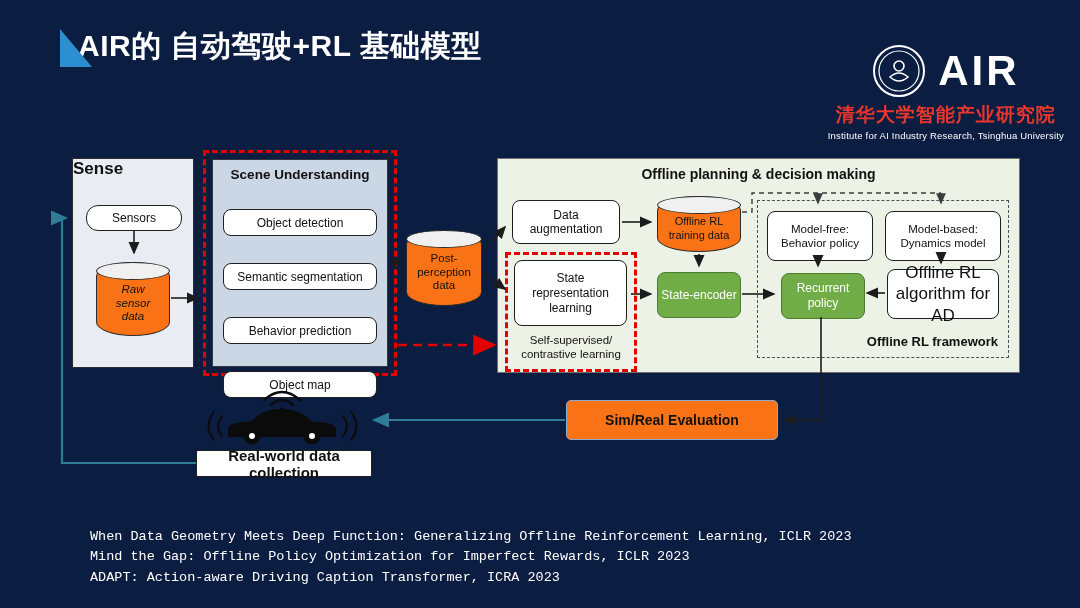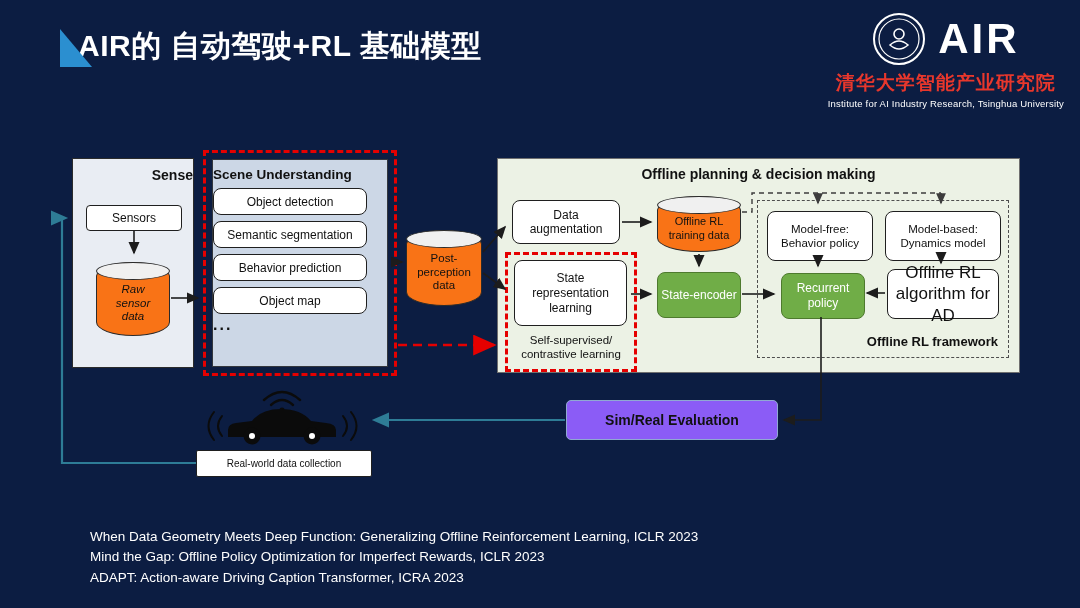--- a/index.html
+++ b/index.html
@@ -5,45 +5,45 @@
   html,body { margin:0; padding:0; }
   body { font-family:"Liberation Sans","DejaVu Sans",sans-serif; }
   .slide { position:relative; width:1080px; height:608px; background:#0c1d42; overflow:hidden; }
 
   
   .title-row { position:absolute; left:60px; top:26px; display:flex; align-items:flex-end; }
   .accent-tri { width:32px; height:38px; background:#2b8fd0; clip-path:polygon(0 0,100% 100%,0 100%); margin-right:-14px; }
   .slide-title { margin:0; font-size:30px; font-weight:700; color:#ffffff; letter-spacing:0.5px; }
 
   .brand { position:absolute; top:12px; right:16px; display:flex; flex-direction:column; align-items:center; }
-  .brand-top { display:flex; align-items:center; gap:12px; }
+  .brand-top { display:flex; align-items:center; gap:12px;margin-top:32px; }
   .air-logo { color:#ffffff; font-size:42px; font-weight:800; letter-spacing:3px; line-height:1; }
   .brand-cn { margin-top:4px; color:#e8372c; font-family:"Liberation Serif","DejaVu Serif",serif; font-weight:700; font-size:19px; white-space:nowrap; letter-spacing:1px; }
   .brand-en { margin-top:2px; color:#ffffff; font-size:9.5px; white-space:nowrap; letter-spacing:0.2px; }
 
   
   .abs { position:absolute; box-sizing:border-box; }
-  .box-white { background:#ffffff; border:1.3px solid #1f1f1f; border-radius:4px; display:flex; align-items:center; justify-content:center; text-align:center; color:#111; }
+  .box-white { background:#ffffff; border:1.3px solid #1f1f1f; border-radius:12px; display:flex; align-items:center; justify-content:center; text-align:center; color:#111; }
   .sq { border-radius:8px; }
   .green { background:#70ad47; border:1.3px solid #4e7a2e; color:#ffffff; }
 
   
   .cyl { background:#f97316; border:1.4px solid #2b2b2b; border-radius:50% / 14px; display:flex; align-items:center; justify-content:center; text-align:center; color:#111; }
   .cyl::before { content:""; position:absolute; top:-1px; left:-1px; right:-1px; height:18px; border-radius:50%; border:1.4px solid #2b2b2b; background:#f0f0f0; box-sizing:border-box; }
   .cyl .cyl-label { position:relative; padding-top:9px; }
 
   
   .sense-box { left:72px; top:158px; width:122px; height:210px; background:#e9edf3; border:1.3px solid #2b2b2b; }
-  .sense-title { text-align:right; margin-top:8px; font-weight:700; font-size:14px; color:#111; }
+  .sense-title { text-align:left; margin-top:0; font-weight:700; font-size:17px; color:#111; }
   .sensors { left:86px; top:205px; width:96px; height:26px; font-size:12px; }
   .raw-cyl { left:96px; top:262px; width:74px; height:74px; font-size:11.5px; line-height:1.2;font-style:italic; }
 
   
   .scene-red { left:203px; top:150px; width:194px; height:226px; border:3px dashed #e50000; }
-  .scene-box { left:6px; top:6px; width:176px; height:208px; background:#ccd7e6; border:1.2px solid #33373d; display:flex; flex-direction:column; padding-top:7px; gap:6px; position:absolute; box-sizing:border-box; }
+  .scene-box { left:6px; top:6px; width:176px; height:208px; background:#ccd7e6; border:1.2px solid #33373d; display:flex; flex-direction:column; align-items:center; padding-top:7px; gap:27px; position:absolute; box-sizing:border-box; }
   .scene-title { font-weight:700; font-size:13.5px; color:#111; }
   .scene-item { width:152px; height:25px; min-height:25px; font-size:12px; border-radius:8px; }
   .scene-ellipsis { font-weight:700; font-size:16px; color:#111; margin-top:-4px; letter-spacing:2px; }
 
   
   .post-cyl { left:406px; top:230px; width:76px; height:76px; font-size:11.5px; line-height:1.2; }
   .post-cyl .cyl-label { width:62px; }
 
   
   .planning-box { left:497px; top:158px; width:523px; height:215px; background:#ecf2e5; border:1.2px solid #6f6f6f; }
@@ -56,25 +56,25 @@
   .rl-cyl .cyl-label { width:70px; }
   .state-enc { left:657px; top:272px; width:84px; height:46px; font-size:12px; line-height:1.25; }
   .framework { left:757px; top:200px; width:252px; height:158px; border:1.6px dashed #4e4e4e; }
   .model-free { left:9px; top:10px; width:104px; height:48px; position:absolute; font-size:11.5px; line-height:1.25; }
   .model-based { left:127px; top:10px; width:114px; height:48px; position:absolute; font-size:11.5px; line-height:1.25; }
   .recurrent { left:23px; top:72px; width:82px; height:44px; position:absolute; font-size:12px; line-height:1.25; }
   .rl-algo { left:129px; top:68px; width:112px; height:50px; position:absolute; font-size:17px; line-height:1.25; padding:0 6px; box-sizing:border-box; }
   .fw-label { position:absolute; right:10px; bottom:8px; font-weight:700; font-size:13px; color:#111; }
 
   
-  .sim-real { left:566px; top:400px; width:212px; height:40px; background:#8b5cf6; border:1px solid #90a9d2; border-radius:5px; display:flex; align-items:center; justify-content:center; font-weight:700; font-size:14px; color:#111; }
+  .sim-real { left:566px; top:400px; width:212px; height:40px; background:#f97316; border:1px solid #90a9d2; border-radius:5px; display:flex; align-items:center; justify-content:center; font-weight:700; font-size:14px; color:#111; }
   .car-wrap { left:200px; top:386px; width:165px; height:62px; }
-  .real-world { left:196px; top:450px; width:176px; height:27px; font-weight:400; font-size:10px; border-radius:2px; }
-
-  .citations { position:absolute; left:90px; top:527px; color:#ffffff; font-size:13.5px; line-height:1.5; }
+  .real-world { left:196px; top:450px; width:176px; height:27px; font-weight:700; font-size:15px; border-radius:2px; }
+
+  .citations { position:absolute; left:90px; top:527px; color:#ffffff; font-size:13.5px; line-height:1.5;font-family:Liberation Mono, monospace; }
 
   .overlay { position:absolute; left:0; top:0; pointer-events:none; }
 </style>
 </head>
 <body>
 
 <div class="slide">
 
   <div class="title-row">
     <div class="accent-tri"></div>

